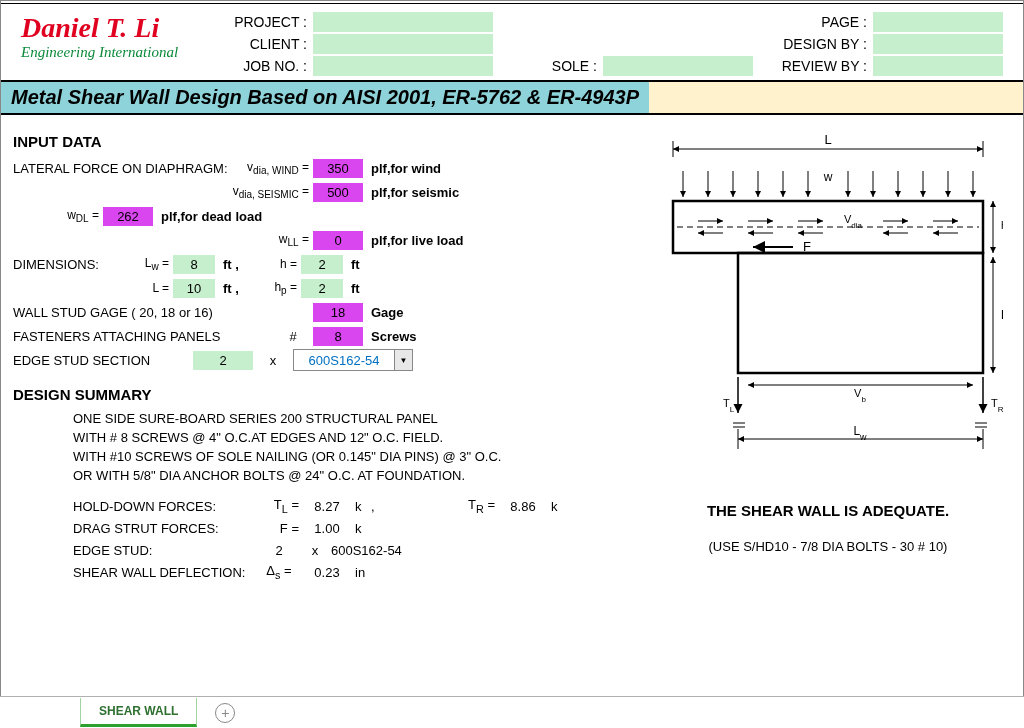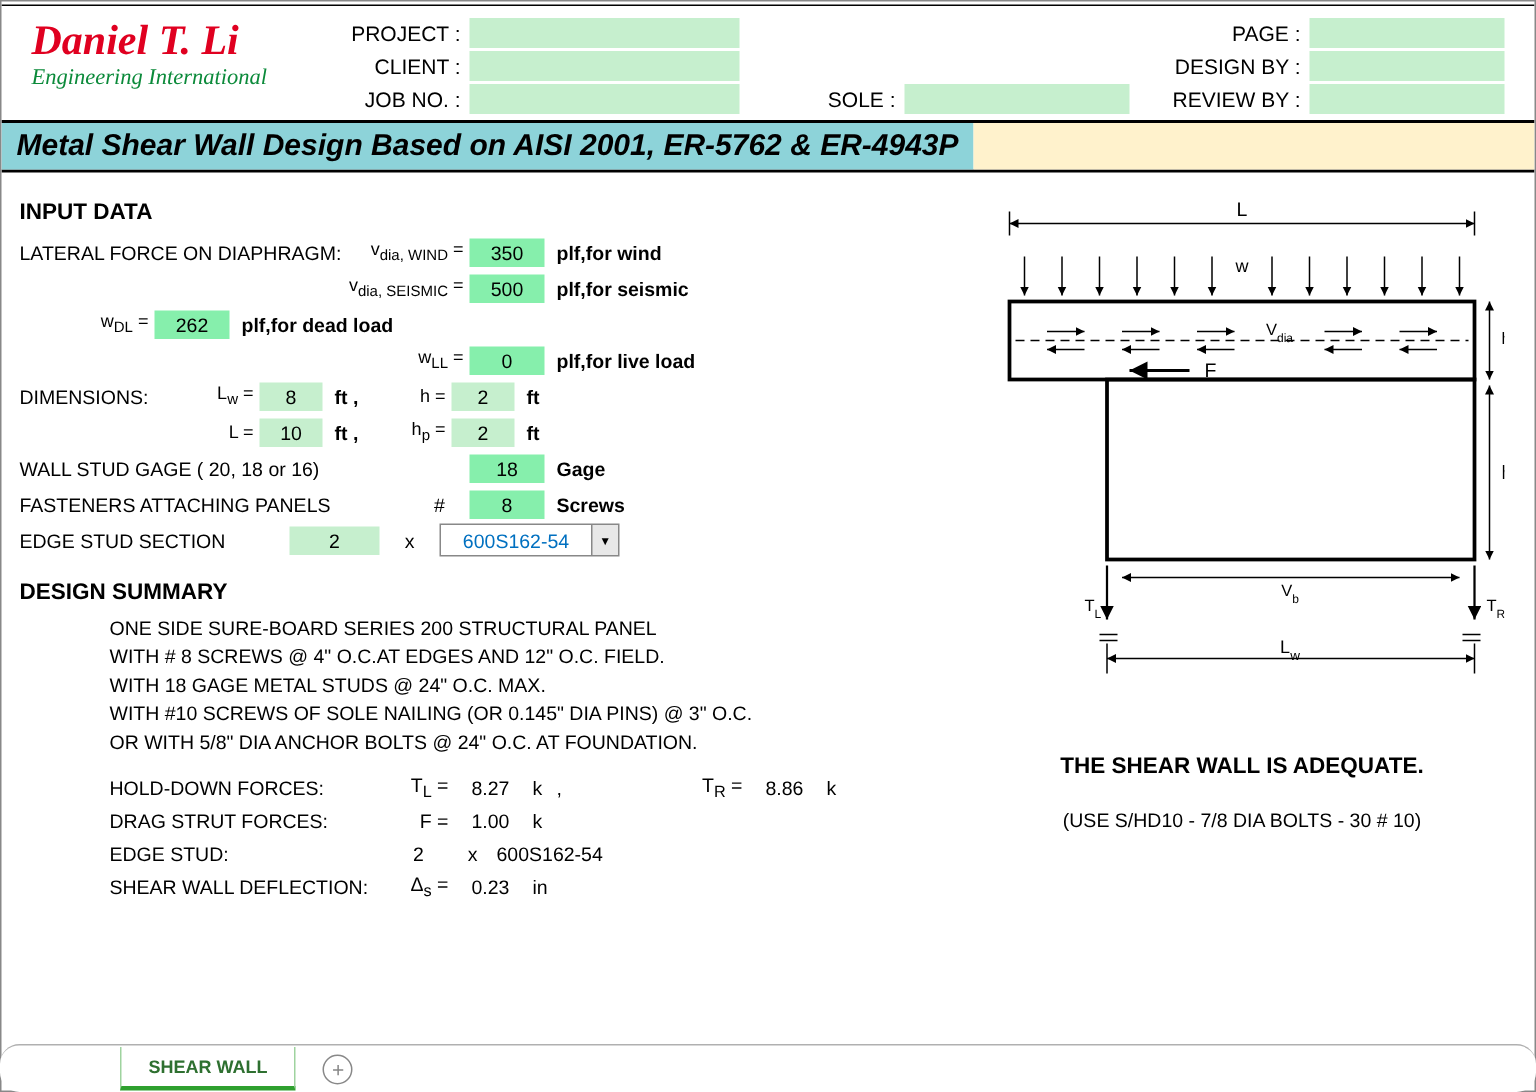--- a/index.html
+++ b/index.html
@@ -15,31 +15,31 @@
 .title-main { background: #8dd3d9; font-family: Liberation Sans, sans-serif; font-weight: bold; font-style: italic; font-size: 20px; padding: 4px 10px; flex: 0 0 auto; }
 .title-pad { background: #fff2cc; flex: 1; }
 .main { display: flex; padding: 14px 12px 0; gap: 12px; }
 .left { flex: 0 0 620px; }
 .right { flex: 1; text-align: center; }
 .sec-head { font-weight: bold; font-size: 15px; margin: 4px 0 6px; }
 .row { display: flex; align-items: center; height: 24px; font-size: 13px; }
 .lbl { white-space: nowrap; }
 .var { font-size: 12px; text-align: right; padding-right: 4px; }
 .var sub { font-size: 10px; }
-.val { background: #86efac; width: 50px; text-align: center; padding: 2px 0; }
+.val { background: #d946ef; width: 50px; text-align: center; padding: 2px 0; }
 .unit { padding-left: 8px; font-weight: bold; }
 .dim-val { background: #c6efce; width: 42px; text-align: center; padding: 2px 0; }
 .dd { display: inline-flex; align-items: center; border: 1px solid #888; background: #fff; }
 .dd-text { color: #0070c0; padding: 2px 8px; width: 100px; text-align: center; }
 .dd-btn { background: #e8e8e8; border-left: 1px solid #888; width: 18px; height: 20px; display: flex; align-items: center; justify-content: center; font-size: 8px; }
 .ds-line { padding: 2px 0 2px 60px; font-size: 13px; }
 .force-row { display: flex; align-items: center; padding: 2px 0 2px 60px; font-size: 13px; gap: 6px; height: 22px;}
 .diagram { margin: 0 auto; }
 .adequate { font-weight: bold; font-size: 15px; margin-top: 30px; }
-.tabs { position: absolute; bottom: 0; left: 0; right: 0; height: 32px; display: flex; align-items: center; background: #fff; border-top: 1px solid #b0b0b0; padding-left: 80px; border-radius: 13px; }
+.tabs { position: absolute; bottom: 0; left: 0; right: 0; height: 32px; display: flex; align-items: center; background: #fff; border-top: 1px solid #b0b0b0; padding-left: 80px; }
 .tab { border: 1px solid #9fd39f; border-top: none; border-bottom: 3px solid #2ea02e; padding: 6px 18px; font-weight: bold; font-size: 12px; color: #2e7030; background: #fff; }
 .tab-plus { width: 20px; height: 20px; border: 1px solid #888; border-radius: 50%; margin-left: 18px; display: flex; align-items: center; justify-content: center; font-size: 14px; color: #888; }
 svg text { font-family: Arial; }
 </style>
 </head>
 <body>
 
 <div class="header">
   <div class="logo">
     <div class="logo-name">Daniel T. Li</div>
@@ -136,21 +136,20 @@
       <div style="width:40px;text-align:center">x</div>
       <div class="dd">
         <div class="dd-text">600S162-54</div>
         <div class="dd-btn">▼</div>
       </div>
     </div>
 
     <div class="sec-head" style="margin-top:14px">DESIGN SUMMARY</div>
     <div class="ds-line">ONE SIDE SURE-BOARD SERIES 200 STRUCTURAL PANEL</div>
     <div class="ds-line">WITH # 8 SCREWS @ 4" O.C.AT EDGES AND 12" O.C. FIELD.</div>
-    <div class="ds-line">WITH 18 GAGE METAL STUDS @ 24" O.C. MAX.</div>
     <div class="ds-line">WITH #10 SCREWS OF SOLE NAILING (OR 0.145" DIA PINS) @ 3" O.C.</div>
     <div class="ds-line">OR WITH 5/8" DIA ANCHOR BOLTS @ 24" O.C. AT FOUNDATION.</div>
 
     <div style="height:10px"></div>
     <div class="force-row">
       <div style="width:180px">HOLD-DOWN FORCES:</div>
       <div style="width:40px;text-align:right">T<sub>L</sub> =</div>
       <div style="width:44px;text-align:center">8.27</div>
       <div style="width:10px">k</div>
       <div style="width:6px">,</div>
@@ -166,21 +165,21 @@
       <div style="width:10px">k</div>
     </div>
     <div class="force-row">
       <div style="width:180px">EDGE STUD:</div>
       <div style="width:40px;text-align:center">2</div>
       <div style="width:20px;text-align:center">x</div>
       <div>600S162-54</div>
     </div>
     <div class="force-row">
       <div style="width:180px">SHEAR WALL DEFLECTION:</div>
-      <div style="width:40px;text-align:right">Δ<sub>s</sub>  =</div>
+      <div style="width:40px;text-align:center">Δ<sub>s</sub>  =</div>
       <div style="width:44px;text-align:center">0.23</div>
       <div>in</div>
     </div>
   </div>
 
   <div class="right">
     <svg class="diagram" width="350" height="340">
       <defs>
         <marker id="ah" markerWidth="8" markerHeight="8" refX="6" refY="3" orient="auto">
             <path d="M0,0 L6,3 L0,6 Z" fill="#000"></path>

